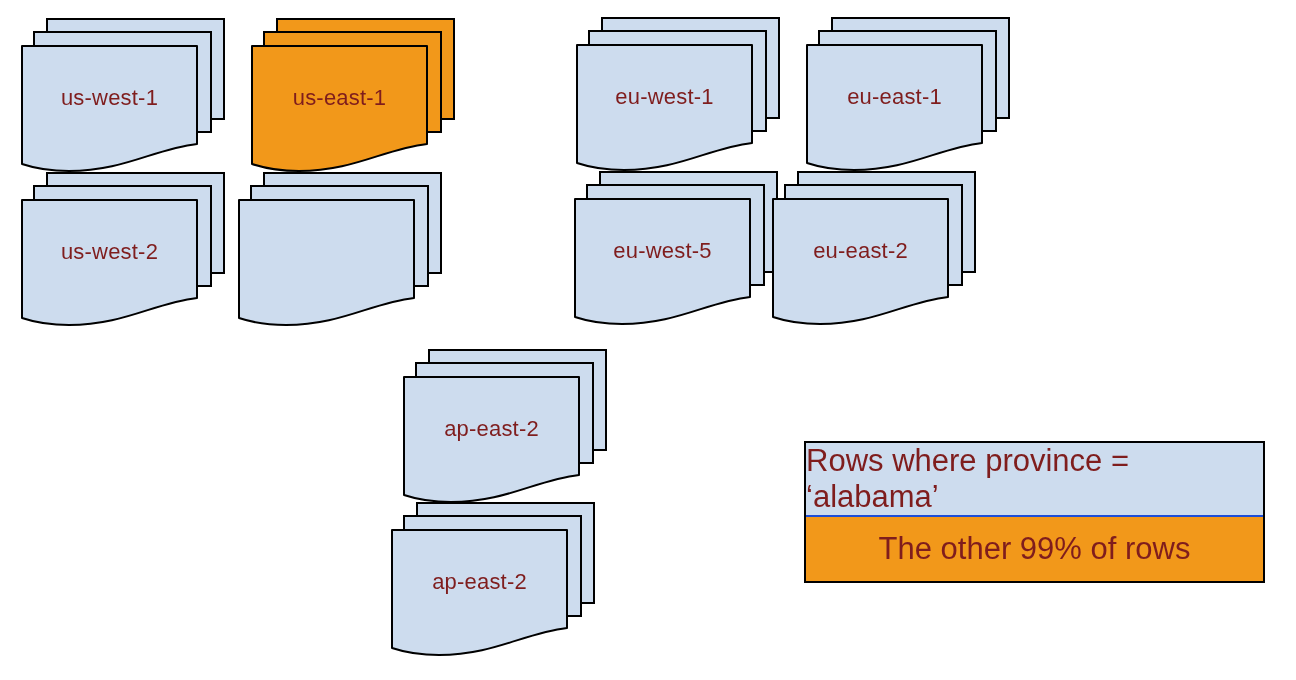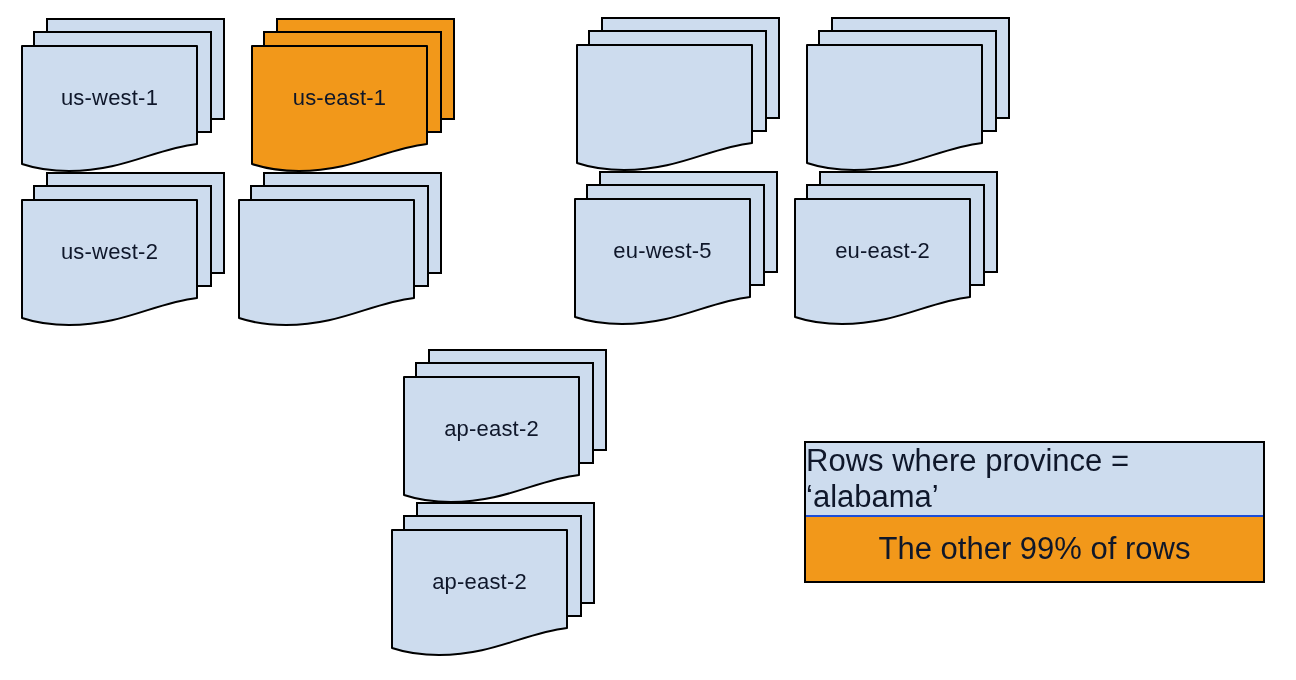--- a/index.html
+++ b/index.html
@@ -7,21 +7,21 @@
     padding: 0;
     background: #ffffff;
   }
   .canvas {
     position: relative;
     width: 1296px;
     height: 680px;
     background: #ffffff;
     overflow: hidden;
     font-family: "Liberation Sans", sans-serif;
-    color: #0f172a;
+    color: #7f1d1d;
   }
   
   .stack {
     position: absolute;
     width: 205px;
     height: 161px;
   }
   .sheet-rect {
     position: absolute;
     width: 179px;
@@ -103,27 +103,29 @@
       <path d="M2 2 H177 V100 C134 105 104 127 49 127 C32 127 14 124 2 120 Z"></path>
     </svg>
     <div class="stack-label">us-east-1</div>
   </div>
     <div class="stack blue" style="left: 575px; top: 17px;">
     <div class="sheet-rect back"></div>
     <div class="sheet-rect middle"></div>
     <svg class="front-svg" viewBox="0 0 179 131" xmlns="http://www.w3.org/2000/svg">
       <path d="M2 2 H177 V100 C134 105 104 127 49 127 C32 127 14 124 2 120 Z"></path>
     </svg>
+    <div class="stack-label">eu-west-1</div>
   </div>
     <div class="stack blue" style="left: 805px; top: 17px;">
     <div class="sheet-rect back"></div>
     <div class="sheet-rect middle"></div>
     <svg class="front-svg" viewBox="0 0 179 131" xmlns="http://www.w3.org/2000/svg">
       <path d="M2 2 H177 V100 C134 105 104 127 49 127 C32 127 14 124 2 120 Z"></path>
     </svg>
+    <div class="stack-label">eu-east-1</div>
   </div>
     <div class="stack blue" style="left: 20px; top: 172px;">
     <div class="sheet-rect back"></div>
     <div class="sheet-rect middle"></div>
     <svg class="front-svg" viewBox="0 0 179 131" xmlns="http://www.w3.org/2000/svg">
       <path d="M2 2 H177 V100 C134 105 104 127 49 127 C32 127 14 124 2 120 Z"></path>
     </svg>
     <div class="stack-label">us-west-2</div>
   </div>
     <div class="stack blue" style="left: 237px; top: 172px;">
@@ -134,21 +136,21 @@
     </svg>
   </div>
     <div class="stack blue" style="left: 573px; top: 171px;">
     <div class="sheet-rect back"></div>
     <div class="sheet-rect middle"></div>
     <svg class="front-svg" viewBox="0 0 179 131" xmlns="http://www.w3.org/2000/svg">
       <path d="M2 2 H177 V100 C134 105 104 127 49 127 C32 127 14 124 2 120 Z"></path>
     </svg>
     <div class="stack-label">eu-west-5</div>
   </div>
-    <div class="stack blue" style="left: 793px; top: 171px;">
+    <div class="stack blue" style="left: 771px; top: 171px;">
     <div class="sheet-rect back"></div>
     <div class="sheet-rect middle"></div>
     <svg class="front-svg" viewBox="0 0 179 131" xmlns="http://www.w3.org/2000/svg">
       <path d="M2 2 H177 V100 C134 105 104 127 49 127 C32 127 14 124 2 120 Z"></path>
     </svg>
     <div class="stack-label">eu-east-2</div>
   </div>
     <div class="stack blue" style="left: 402px; top: 349px;">
     <div class="sheet-rect back"></div>
     <div class="sheet-rect middle"></div>

